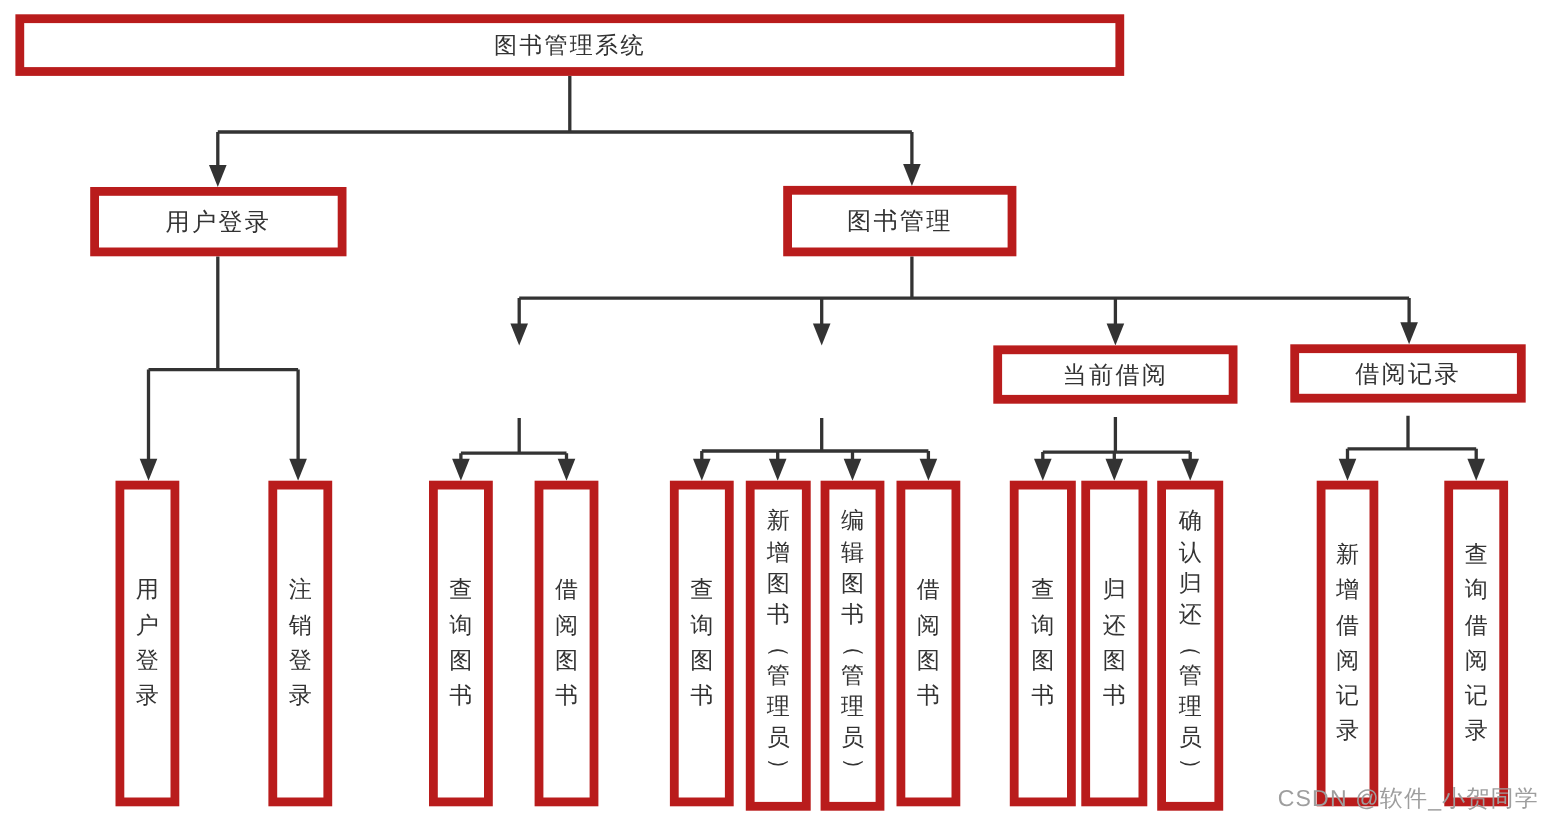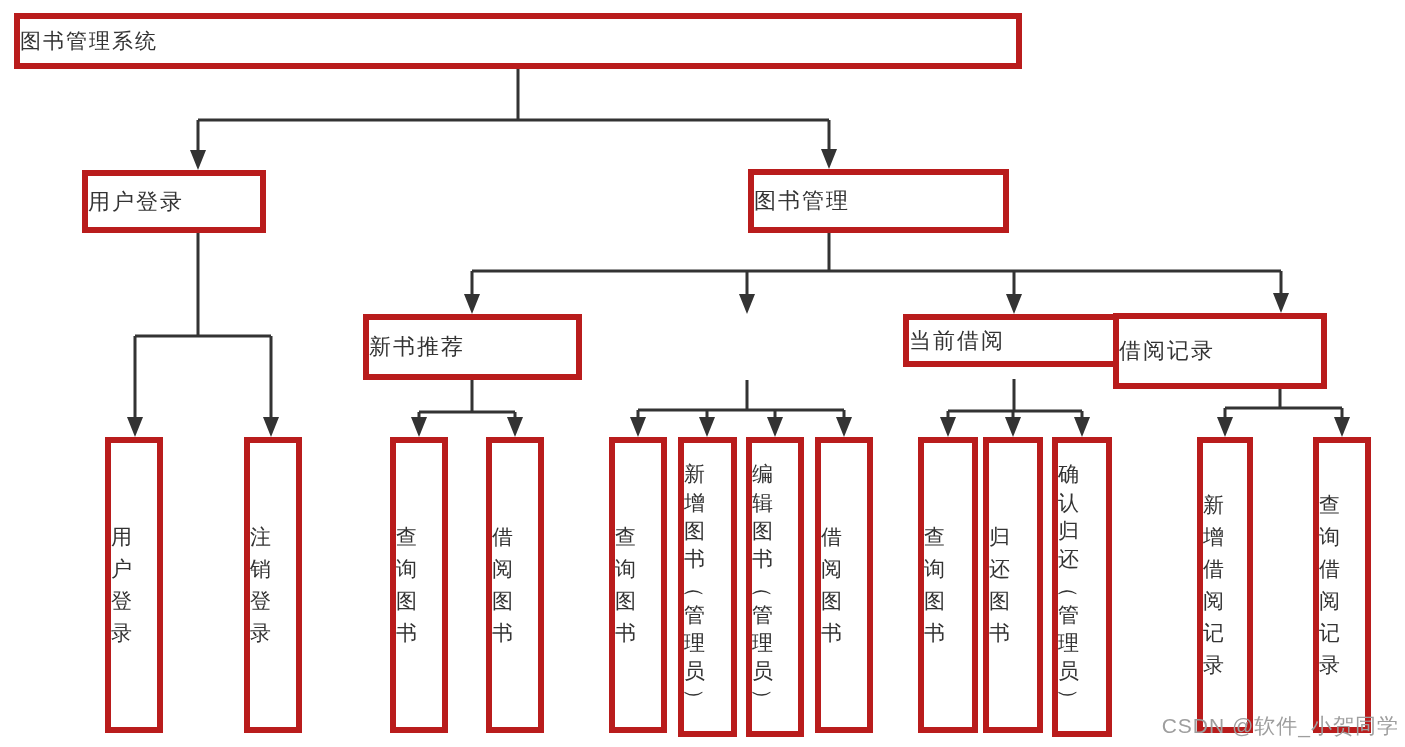--- a/index.html
+++ b/index.html
@@ -9,24 +9,24 @@
     background:#ffffff;
     font-family:"Liberation Sans","DejaVu Sans",sans-serif;
     color:#333333;
     overflow:hidden;
   }
   #connectors{position:absolute;left:0;top:0;width:1405px;height:747px;}
   .node{
     position:absolute;
     box-sizing:border-box;
     background:#ffffff;
-    border:6px solid #b91c1c;
+    border:8px solid #b91c1c;
     display:flex;
     align-items:center;
-    justify-content:flex-start;
+    justify-content:center;
   }
   .hlabel{
     font-size:22px;
     color:#333333;
     letter-spacing:2px;
     white-space:nowrap;
   }
   .root .hlabel{font-size:21px;}
   .vlabel{
     display:flex;
@@ -84,34 +84,31 @@
         <polygon points="1074,417 1090,417 1082,437"></polygon>
         <polygon points="1217,417 1233,417 1225,437"></polygon>
         <polygon points="1334,417 1350,417 1342,437"></polygon>
       </g>
   </svg>
 
   <div class="node root" style="left:14px;top:13px;width:1008px;height:56px">
     <span class="hlabel">图书管理系统</span>
   </div>
 
-  <div class="node" style="left:82px;top:170px;width:184px;height:63px">
+  <div class="node" style="left:82px;top:170px;width:233px;height:63px">
     <span class="hlabel">用户登录</span>
   </div>
-  <div class="node" style="left:748px;top:169px;width:261px;height:64px">
+  <div class="node" style="left:712px;top:169px;width:212px;height:64px">
     <span class="hlabel">图书管理</span>
   </div>
 
-  <div class="node" style="left:363px;top:314px;width:219px;height:66px">
-    <span class="hlabel">新书推荐</span>
-  </div>
   <div class="node" style="left:903px;top:314px;width:222px;height:53px">
     <span class="hlabel">当前借阅</span>
   </div>
-  <div class="node" style="left:1113px;top:313px;width:214px;height:76px">
+  <div class="node" style="left:1173px;top:313px;width:214px;height:53px">
     <span class="hlabel">借阅记录</span>
   </div>
 
   <div class="node" style="left:105px;top:437px;width:58px;height:296px">
     <span class="vlabel">
         <span>用</span>
         <span>户</span>
         <span>登</span>
         <span>录</span>
       </span>

